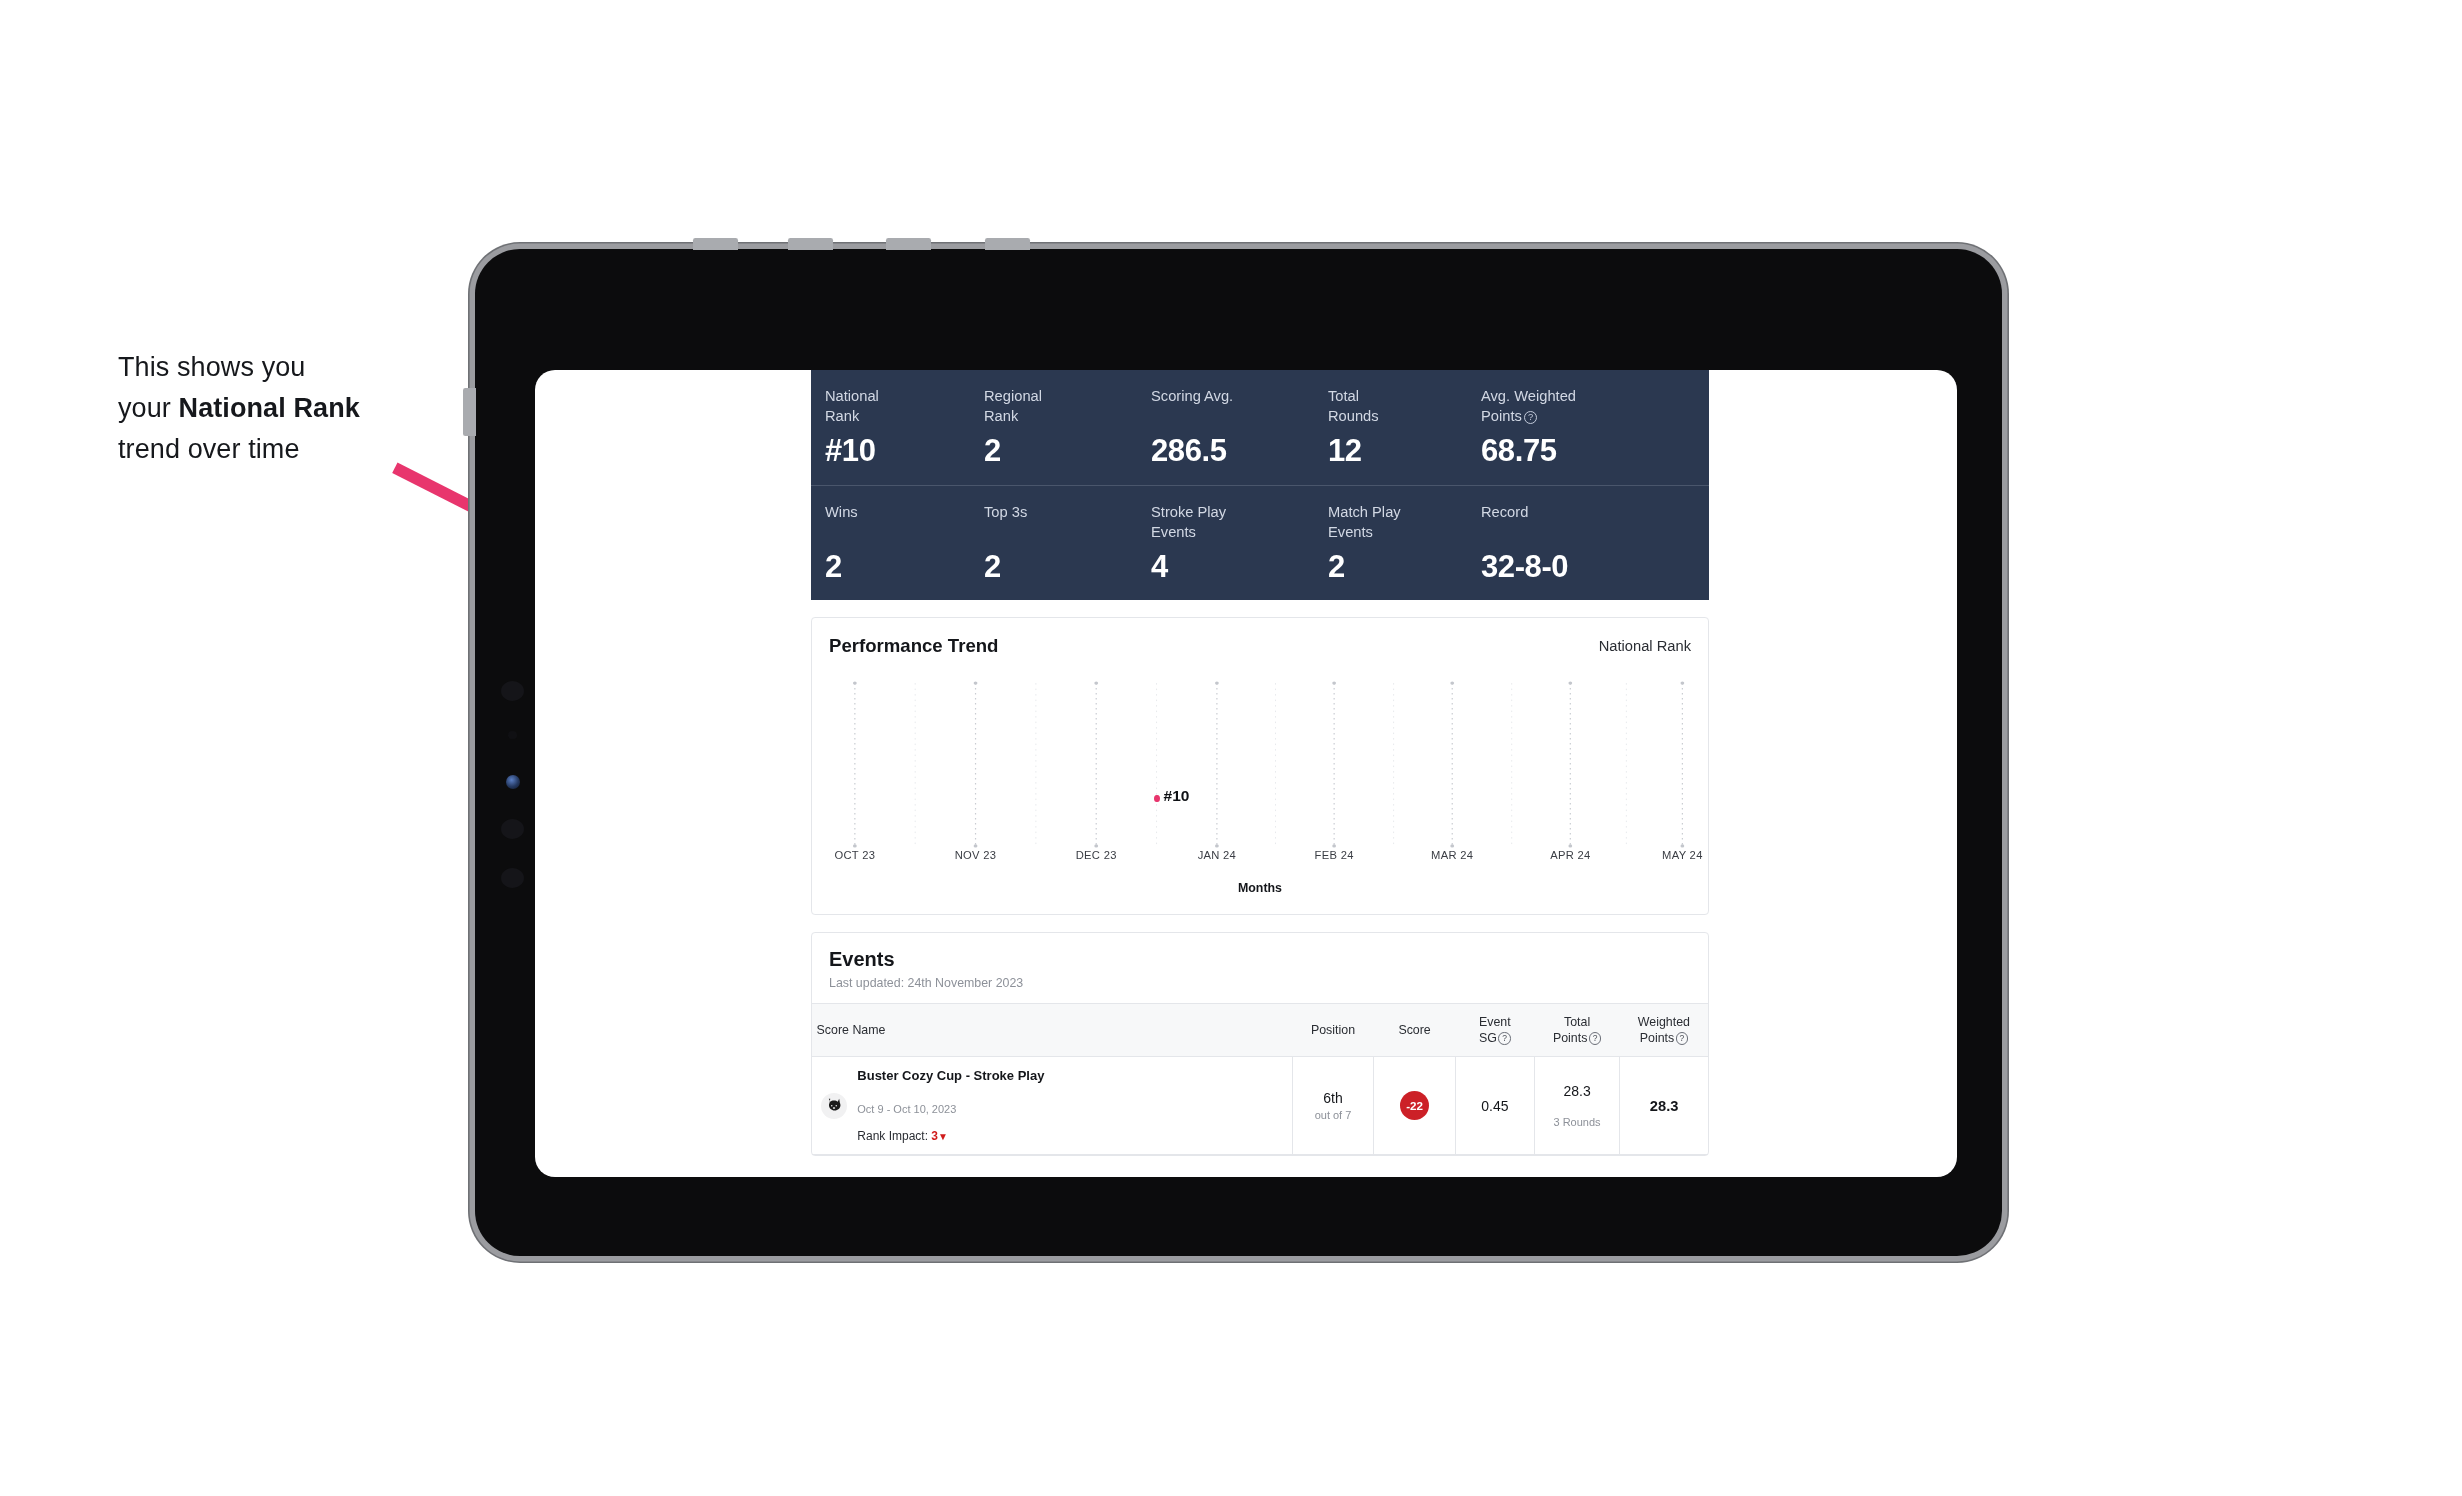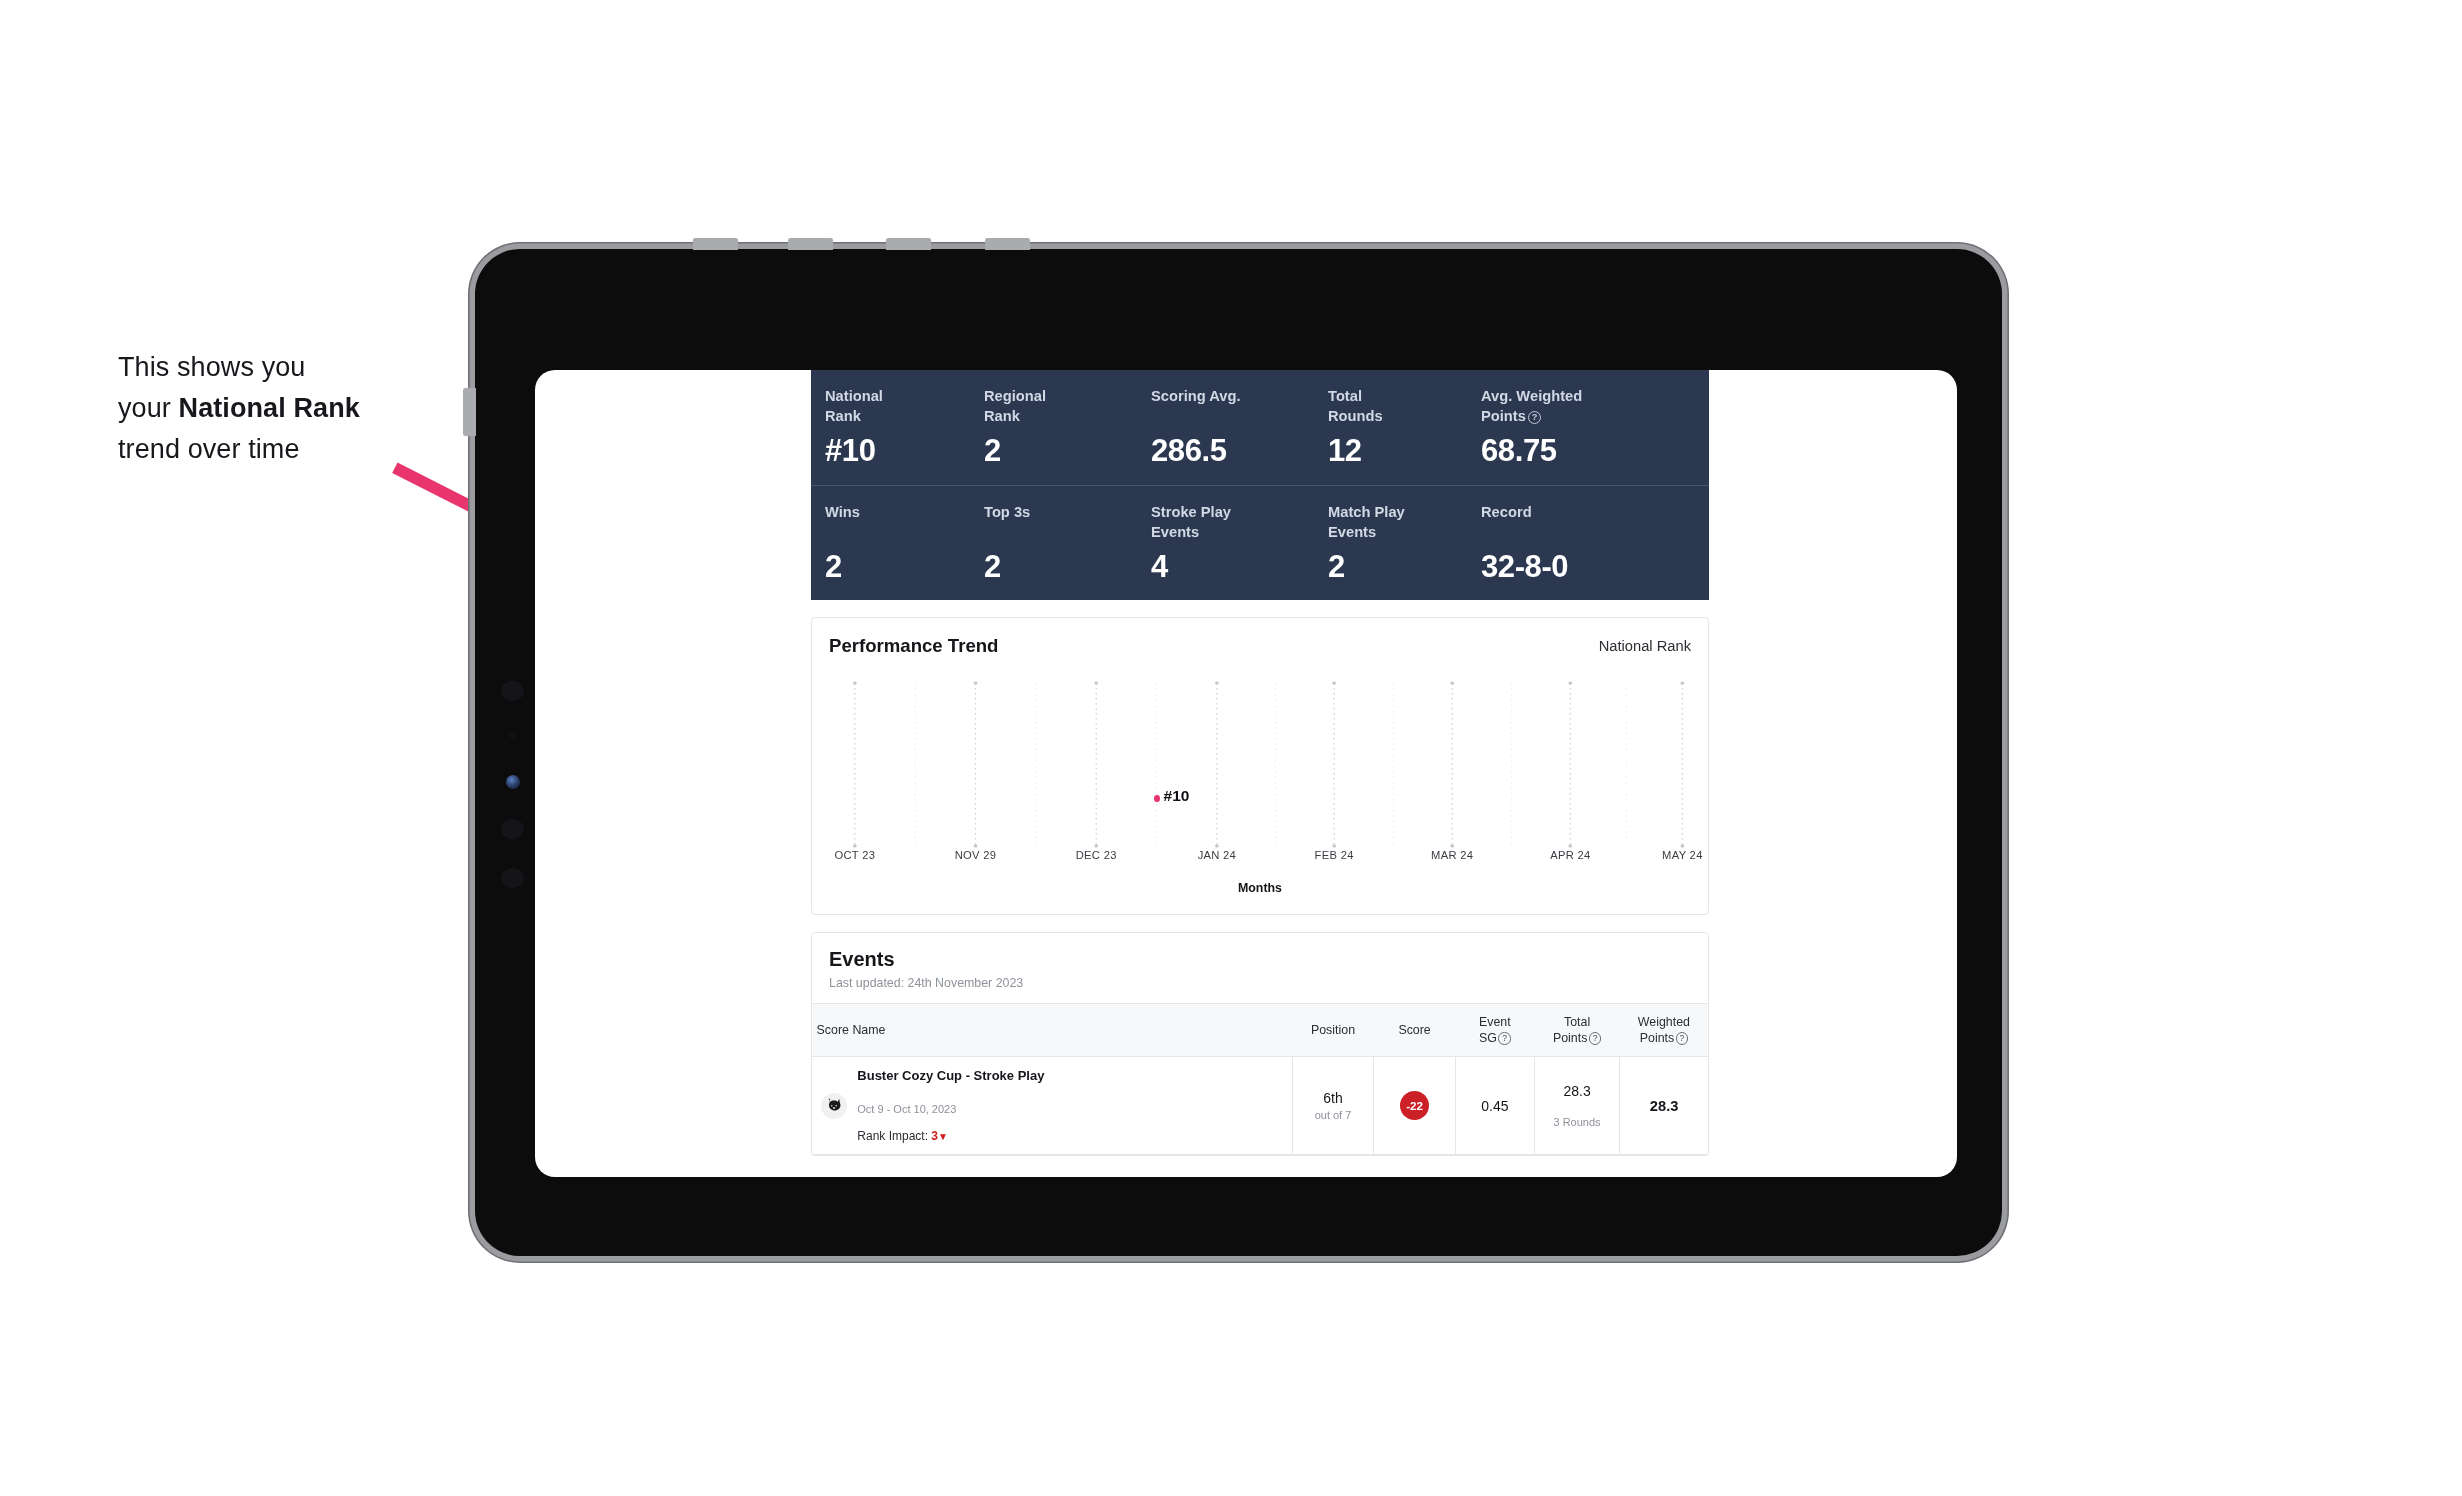--- a/index.html
+++ b/index.html
@@ -71,21 +71,21 @@
   .stats-row { display: flex; }
   .stats-row.second { border-top: 0.8px solid #4a566c; }
   .stat { flex: 0 0 auto; padding: 17px 0 15.5px 0; }
   .stat.c0 { width: 173px; padding-left: 14px; }
   .stat.c1 { width: 167px; }
   .stat.c2 { width: 177px; }
   .stat.c3 { width: 153px; }
   .stat.c4 { width: 214px; }
   .stat-label {
     font-size: 14.7px; color: #d2d8e4; line-height: 1.36;
-    font-weight: 700; width: 116px;
+    font-weight: 400; width: 116px;
   }
   .stat-label .qmark {
     display: inline-block; width: 13px; height: 13px; line-height: 11.6px;
     border: 1.1px solid #c3cada; border-radius: 50%;
     font-size: 9.3px; text-align: center; vertical-align: 0.8px;
     margin-left: 2.3px; color: #c3cada;
   }
   .stat-value {
     font-size: 31px; font-weight: 700; color: #ffffff;
     margin-top: 6.2px; letter-spacing: -0.4px;
@@ -335,21 +335,21 @@
                 <ellipse cx="990" cy="214" rx="2.2" ry="2.2" fill="#c3c6cc"></ellipse>
               </svg>
             <div id="pt-layer">
                 <div style="position: absolute; width: 5.4px; height: 7px; border-radius: 50%; background: rgb(232, 53, 109); left: calc(38% - 2.3px); top: calc(70% - 3.1px);"></div>
                 <div class="pt-label" style="left: calc(38% + 7px); top: calc(70% - 11px);">#10</div>
               </div>
           </div>
 
           <div class="xlabels" id="xlabels">
               <span style="left: 3%;">OCT 23</span>
-              <span style="left: 17%;">NOV 29</span>
+              <span style="left: 17%;">NOV 23</span>
               <span style="left: 31%;">DEC 23</span>
               <span style="left: 45%;">JAN 24</span>
               <span style="left: 58.6%; text-align: right;">FEB 24</span>
               <span style="left: 72.3%;">MAR 24</span>
               <span style="left: 86%;">APR 24</span>
               <span style="left: 99%;">MAY 24</span>
             </div>
 
           <div class="axis-title">Months</div>
         </div>

